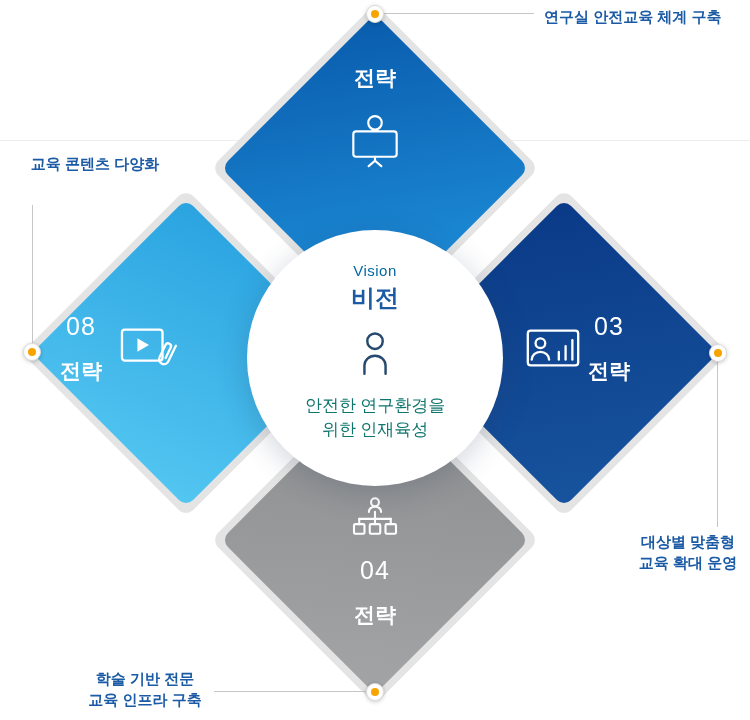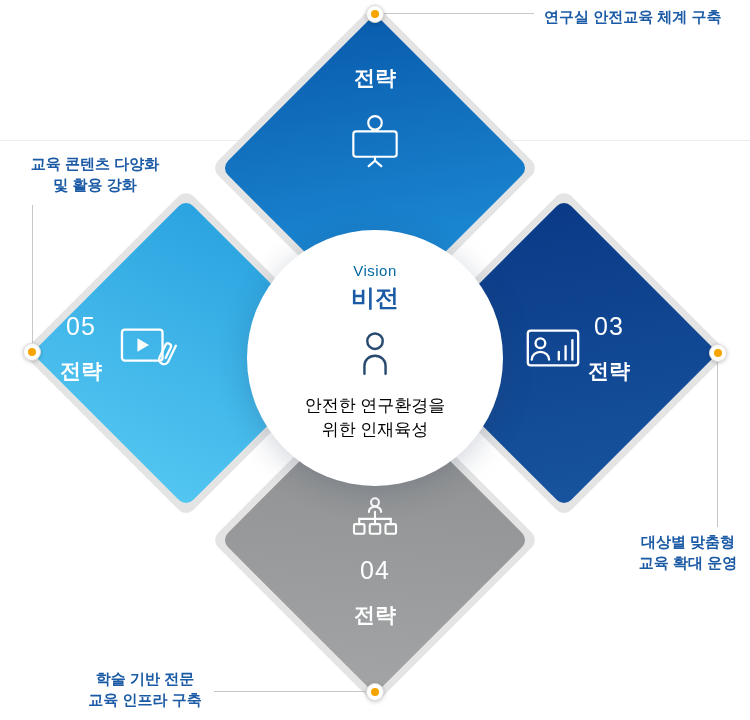--- a/index.html
+++ b/index.html
@@ -40,21 +40,21 @@
 
   
   .circle { position:absolute; left:247px; top:230px; width:256px; height:256px;
             border-radius:50%; background:#fff; z-index:4;
             box-shadow:0 6px 30px rgba(40,60,90,.22);
             display:flex; flex-direction:column; align-items:center;
             padding-top:32px; text-align:center; }
   .vision-en { font-size:15px; color:#0369a1; letter-spacing:.5px; }
   .vision-ko { font-size:24px; font-weight:700; color:var(--c-visionBlue,#1b5aa5); margin-top:3px; }
   .person-ic { margin-top:14px; color:#27496f; }
-  .desc { margin-top:8px; font-size:17px; color:#000000; line-height:1.4; }
+  .desc { margin-top:8px; font-size:17px; color:#0f766e; line-height:1.4;font-family:Liberation Serif, serif; }
 
   
   .callout { position:absolute; color:var(--c-callout,#1b5aa5); font-size:15px; font-weight:600;
              line-height:1.4; z-index:6; }
   .co1 { left:544px; top:6px; white-space:nowrap; }
   .co2 { left:12px;  top:153px; width:166px; text-align:center; }
   .co3 { left:598px; top:531px; width:180px; text-align:center; }
   .co4 { left:65px;  top:668px; width:160px; text-align:center; }
 
   .cline { position:absolute; background:#c6c6c6; z-index:5; }
@@ -99,21 +99,21 @@
         <rect x="8" y="21.5" width="48" height="28" rx="3"></rect>
         <line x1="32" y1="49.5" x2="32" y2="54"></line>
         <line x1="32" y1="54" x2="25" y2="60"></line>
         <line x1="32" y1="54" x2="39" y2="60"></line>
       </svg>
     </div>
   </div>
 
   <div class="dcontent dc2">
     <div>
-      <div class="num">05</div>
+      <div class="num">08</div>
       <div class="lbl">전략</div>
     </div>
     <div class="icon">
       <svg width="62" height="56" viewBox="0 0 64 58" fill="none" stroke="#fff" stroke-width="2.4" stroke-linecap="round" stroke-linejoin="round">
         <rect x="4" y="10" width="42" height="32" rx="3"></rect>
         <polygon points="20,19 20,33 32,26" fill="#fff" stroke="none"></polygon>
         <g transform="rotate(26 51 38)">
           <path d="M54 24 v18 a5 5 0 0 1 -10 0 V28 a3 3 0 0 1 6 0 v12"></path>
         </g>
       </svg>
@@ -178,21 +178,20 @@
 
   <span class="dot dot-top"></span>
   <span class="dot dot-left"></span>
   <span class="dot dot-right"></span>
   <span class="dot dot-bottom"></span>
 
   <div class="callout co1">연구실 안전교육 체계 구축</div>
 
   <div class="callout co2">
     <div>교육 콘텐츠 다양화</div>
-    <div>및 활용 강화</div>
   </div>
 
   <div class="callout co3">
     <div>대상별 맞춤형</div>
     <div>교육 확대 운영</div>
   </div>
 
   <div class="callout co4">
     <div>학술 기반 전문</div>
     <div>교육 인프라 구축</div>

